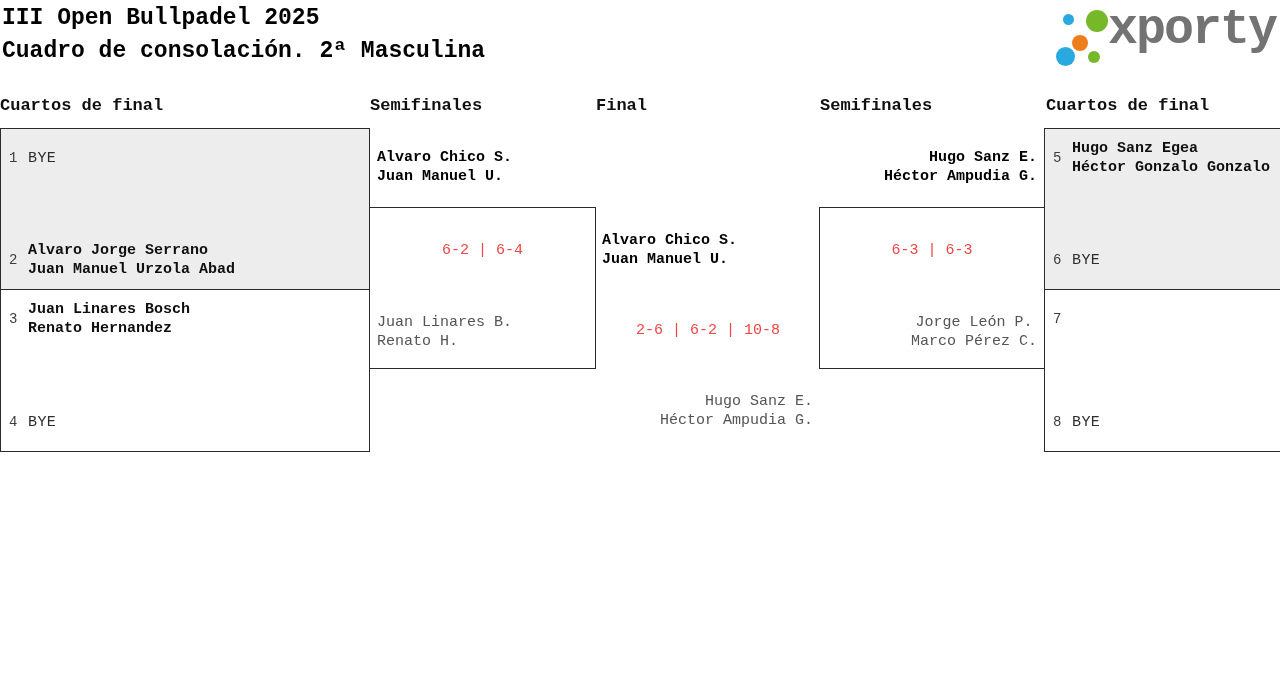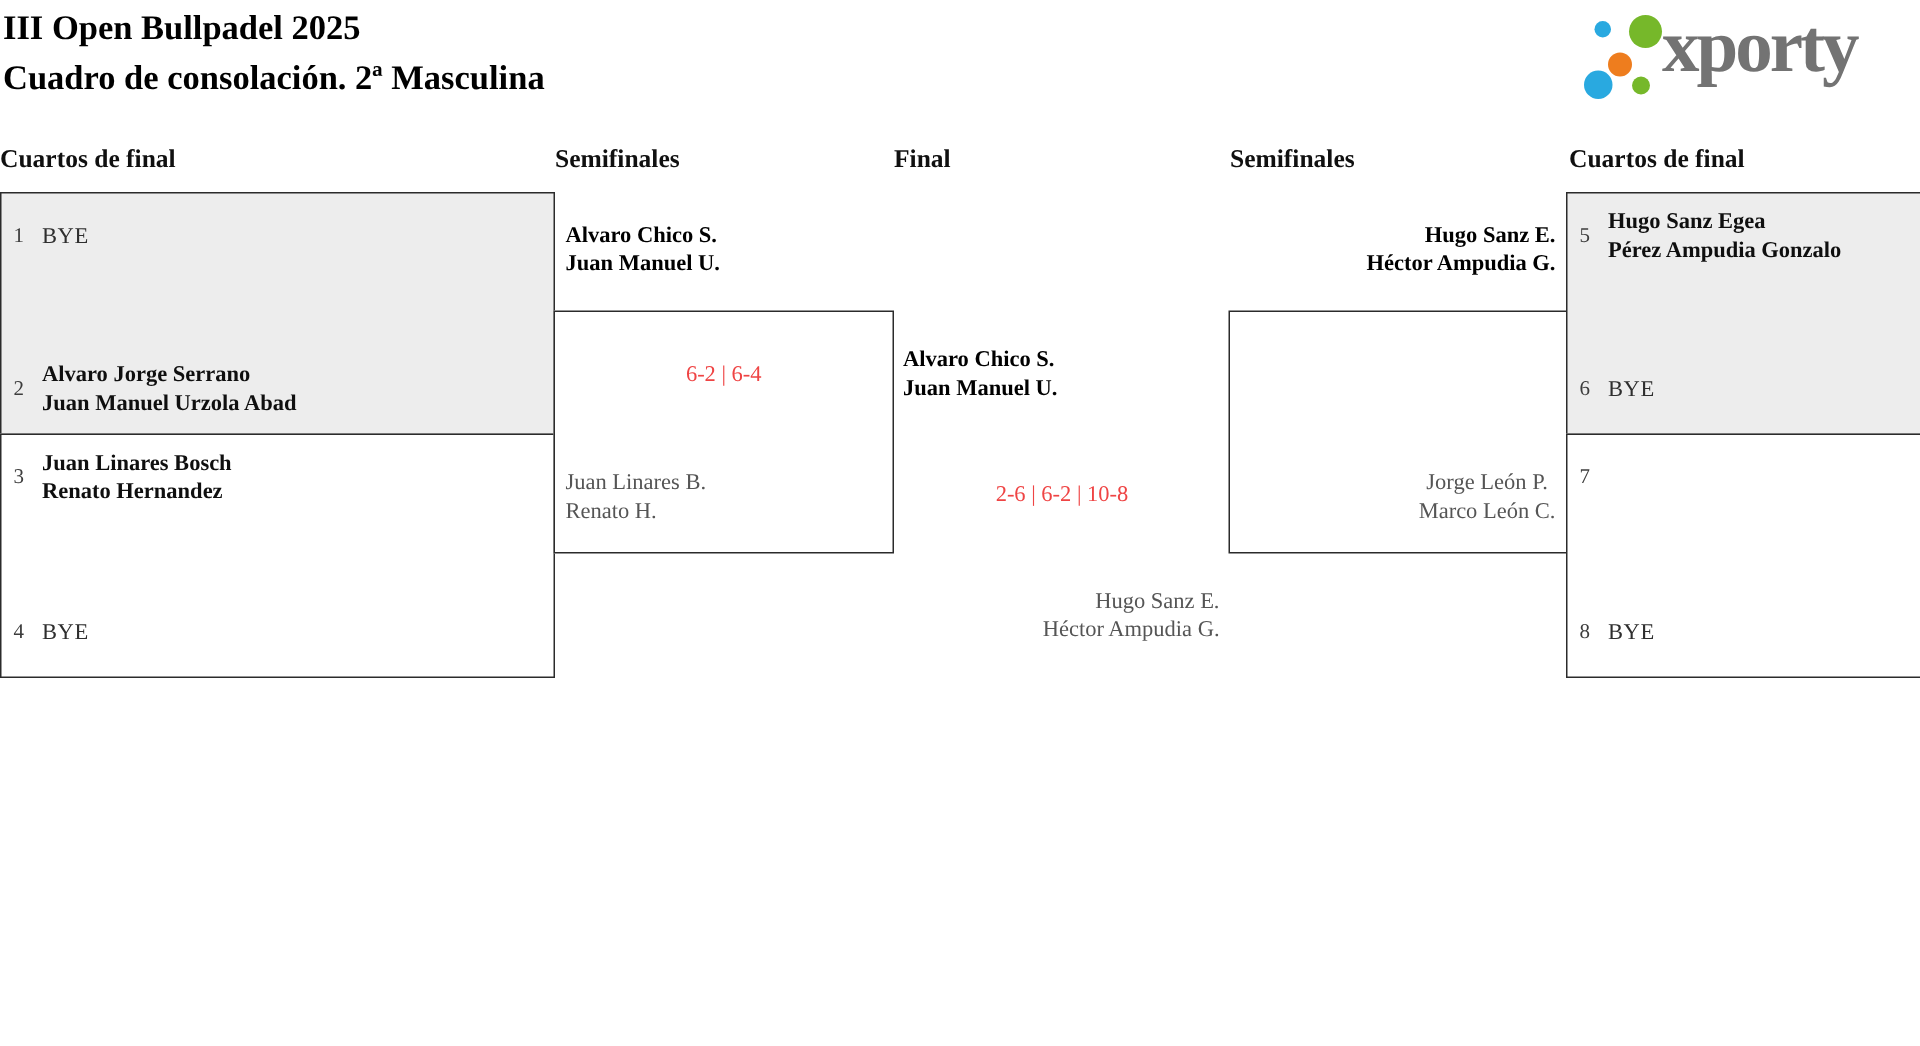--- a/index.html
+++ b/index.html
@@ -1,18 +1,18 @@
 <!DOCTYPE html>
 <html><head>
 <meta charset="utf-8">
 <style>
   html,body{margin:0;padding:0;background:#fff;}
   .stage{
     position:relative;width:1280px;height:538px;background:#ffffff;
-    overflow:hidden;font-family:Liberation Serif, serif;color:#000;
+    overflow:hidden;font-family:Liberation Mono, monospace;color:#000;
   }
   
   .titles{position:absolute;left:2px;top:2px;font-size:23px;font-weight:600;line-height:33px;color:#000;}
   
   .logo{position:absolute;left:1048px;top:6px;width:232px;height:66px;}
   .dot{position:absolute;border-radius:50%;}
   .dot.blue-small{left:15px;top:8px;width:11px;height:11px;}
   .dot.green-big{left:38px;top:4px;width:22px;height:22px;}
   .dot.orange-mid{left:24px;top:29px;width:16px;height:16px;}
   .dot.blue-big{left:8px;top:41px;width:19px;height:19px;}
@@ -133,32 +133,33 @@
     <div>Hugo Sanz E.</div>
     <div>Héctor Ampudia G.</div>
   </div>
 
   <div class="winner sfr">
     <div>Hugo Sanz E.</div>
     <div>Héctor Ampudia G.</div>
   </div>
 
   <div class="box sfrbox">
+    <div class="score">6-3 | 6-3</div>
     <div class="loser r">
       <div>Jorge León P.</div>
-      <div>Marco León C.</div>
+      <div>Marco Pérez C.</div>
     </div>
   </div>
 
   <div class="box shaded qfr1">
     <div class="slot top">
       <span class="seed">5</span>
       <div class="team">
         <div>Hugo Sanz Egea</div>
-        <div>Pérez Ampudia Gonzalo</div>
+        <div>Héctor Gonzalo Gonzalo</div>
       </div>
     </div>
     <div class="slot bottom">
       <span class="seed">6</span>
       <div class="team bye">
         <div>BYE</div>
       </div>
     </div>
   </div>
 

